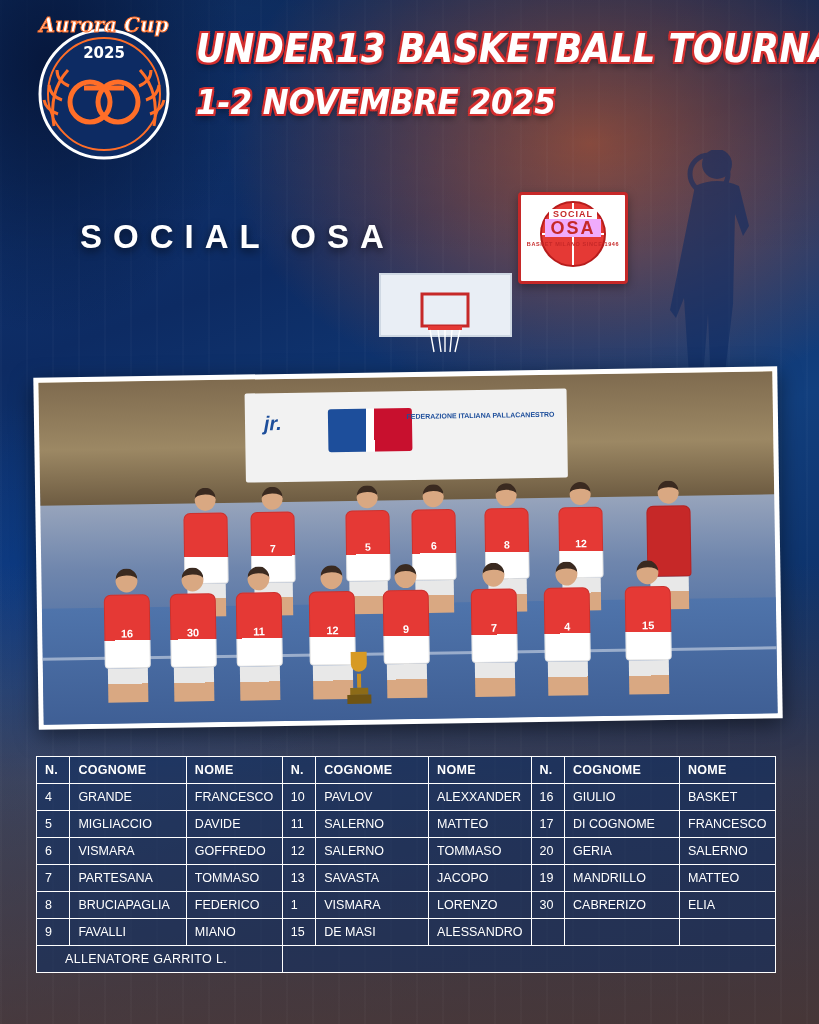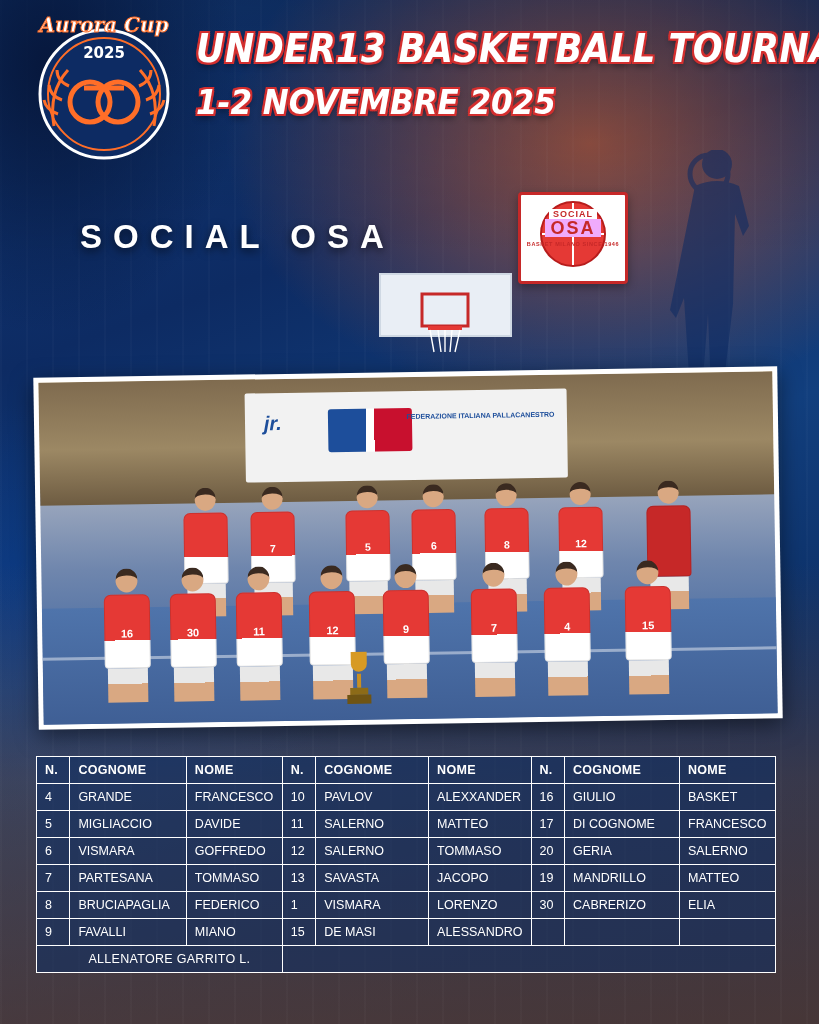--- a/index.html
+++ b/index.html
@@ -284,21 +284,21 @@
   .roster th {
     font-weight: bold;
     font-size: 12.5px;
     letter-spacing: 0.3px;
   }
   .roster td.num, .roster th.num { width: 34px; text-align: left; }
   .roster td.cog, .roster th.cog { width: 118px; }
   .roster td.nom, .roster th.nom { width: 96px; }
   .roster td.empty { background: rgba(12,45,100,0.55); }
   .roster tr.coach-row td {
-    text-align: center;
+    text-align: left;
   }
   .roster tr.coach-row td.coach-label {
     padding-left: 28px;
     letter-spacing: 0.3px;
   }
 </style>
 </head>
 <body>
 
 <div id="poster">

